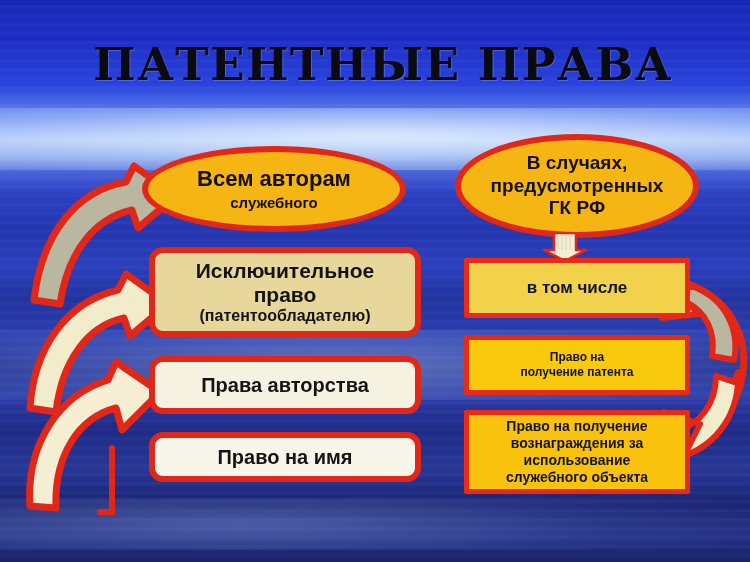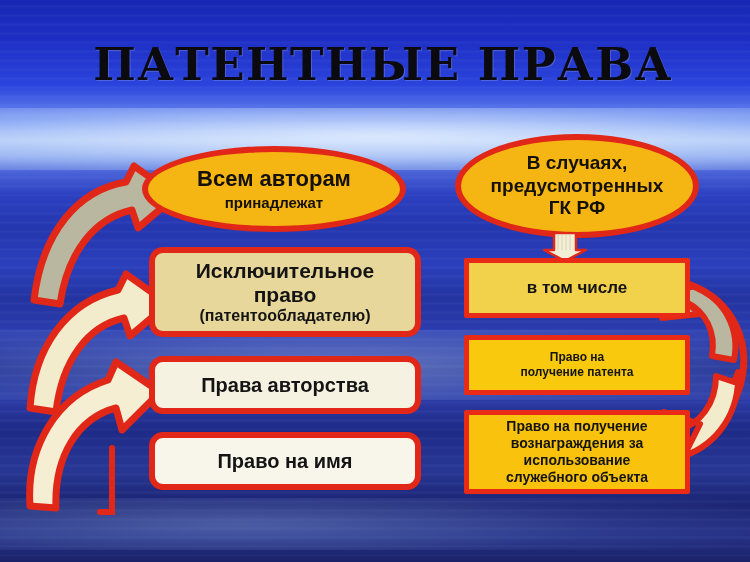--- a/index.html
+++ b/index.html
@@ -123,21 +123,21 @@
   #box-exclusive-right .l1{font-size:21px;font-weight:bold;line-height:1.1;}
   #box-exclusive-right .l2{font-size:16px;font-weight:bold;margin-top:1px;}
 
   #box-authorship-rights{
     left:140px;top:356px;width:272px;height:58px;
     background:#f6f2e2;
   }
   #box-authorship-rights .l1{font-size:20px;font-weight:bold;}
 
   #box-name-right{
-    left:140px;top:432px;width:272px;height:58px;
+    left:140px;top:432px;width:272px;height:50px;
     background:#f8f5ea;
   }
   #box-name-right .l1{font-size:20px;font-weight:bold;}
 
   
   #ellipse-cases{
     left:455px;top:134px;width:244px;height:104px;
   }
   #ellipse-cases .l1,
   #ellipse-cases .l2,
@@ -202,21 +202,21 @@
          L700,314 L662,318 L680,290 Z" fill="#b9b7a0" stroke="#e02718" stroke-width="6" stroke-linejoin="round"></path>
 
     <path d="M688,284 C734,300 752,344 740,386 C730,420 706,440 678,448" fill="none" stroke="#e02718" stroke-width="7" stroke-linecap="round"></path>
 
     <path d="M738,372 C740,412 718,444 684,456 L676,432 C700,424 716,404 716,376
          L734,382 Z M684,456 L700,424 L664,412 L668,444 Z" fill="#f2eccd" stroke="#e02718" stroke-width="6" stroke-linejoin="round"></path>
   </svg>
 
   <div class="ellipse" id="ellipse-authors">
     <div class="l1">Всем авторам</div>
-    <div class="l2">принадлежат</div>
+    <div class="l2">служебного</div>
   </div>
 
   <div class="rbox" id="box-exclusive-right">
     <div class="l1">Исключительное</div>
     <div class="l1">право</div>
     <div class="l2">(патентообладателю)</div>
   </div>
 
   <div class="rbox" id="box-authorship-rights">
     <div class="l1">Права авторства</div>

